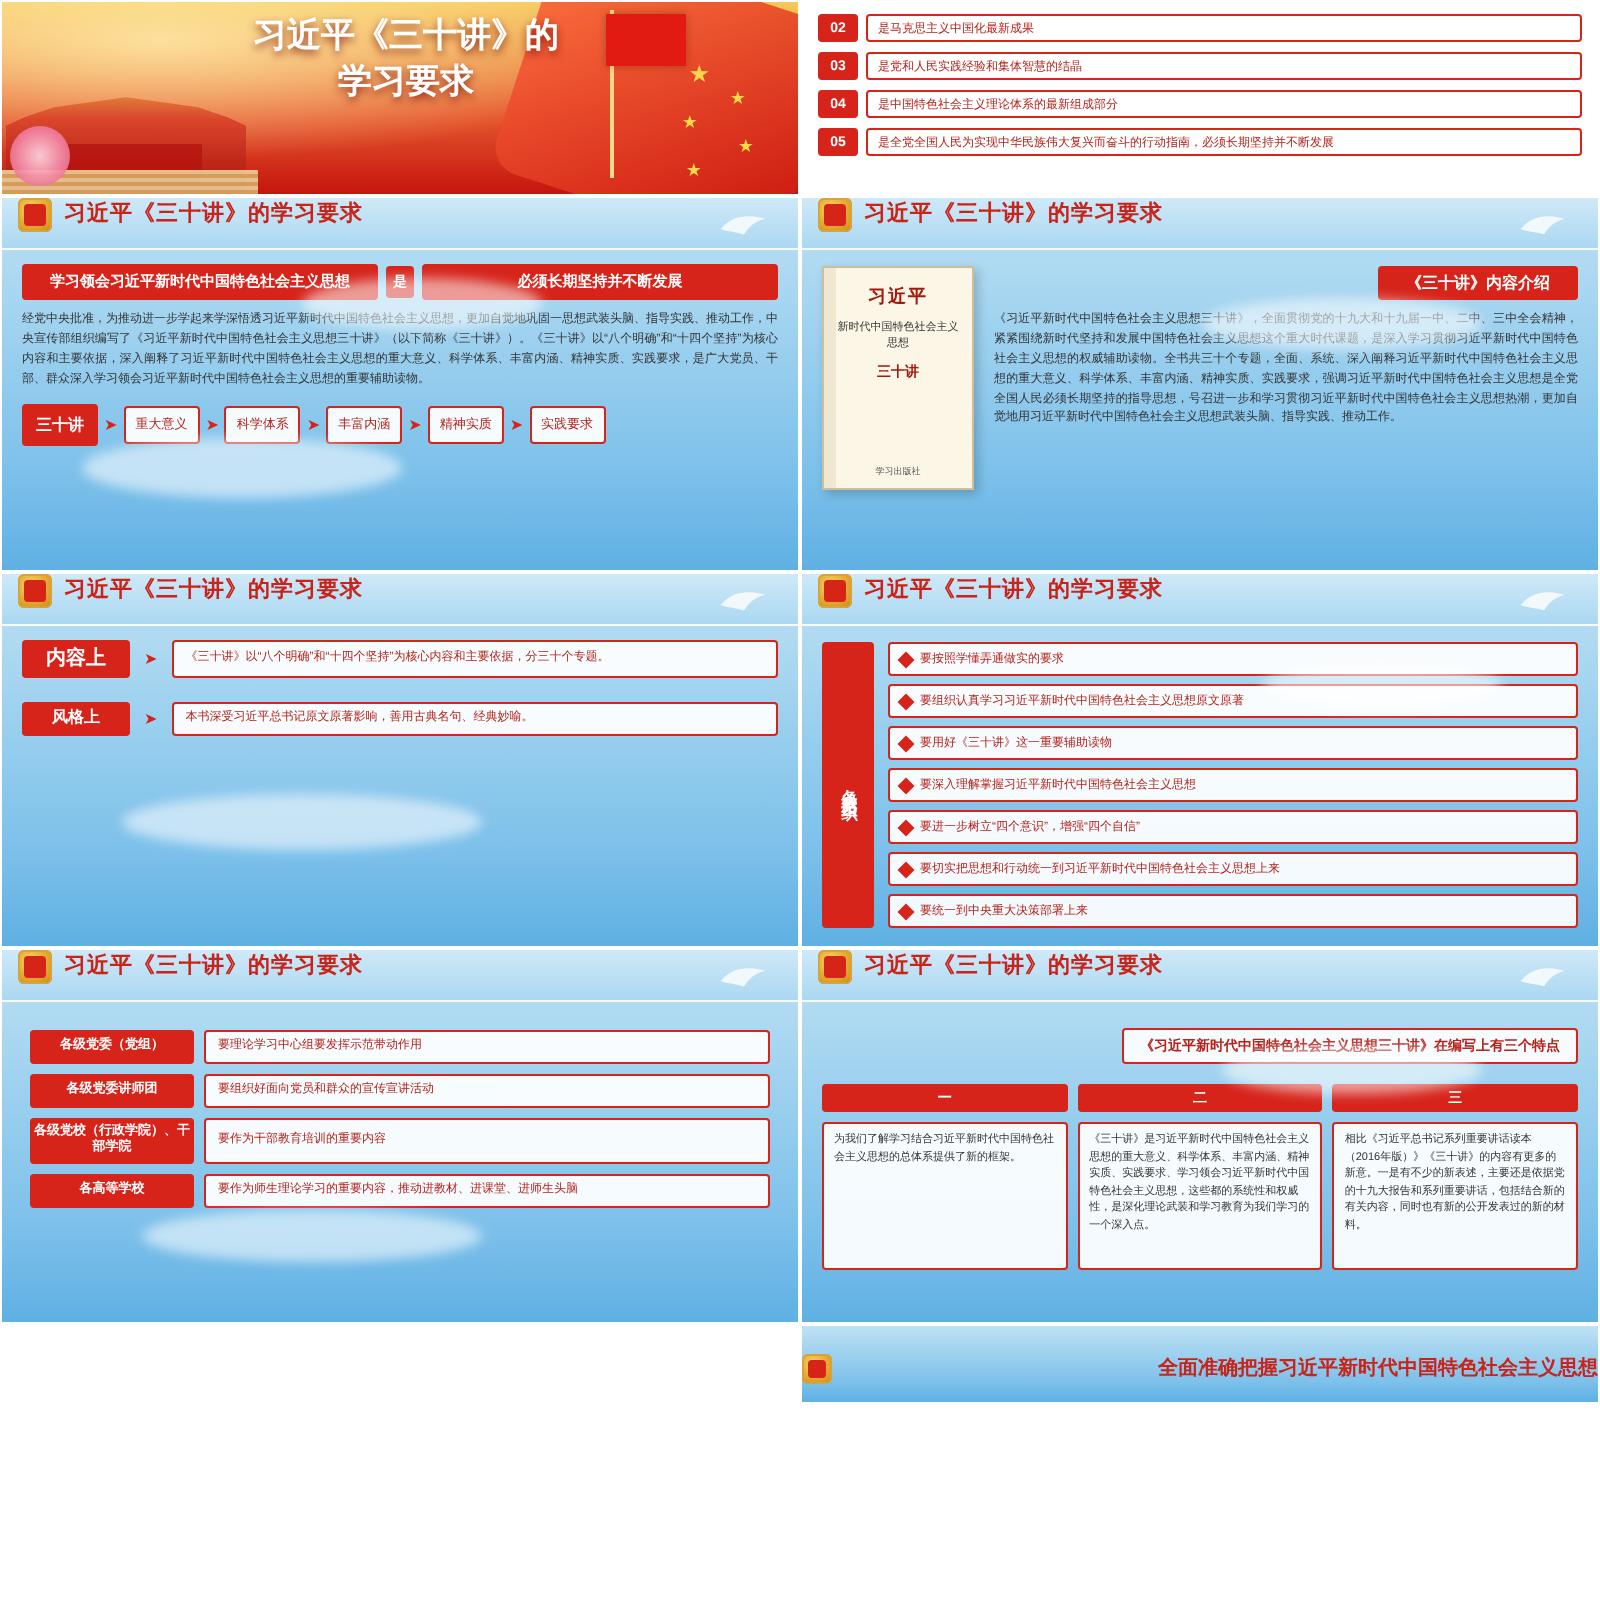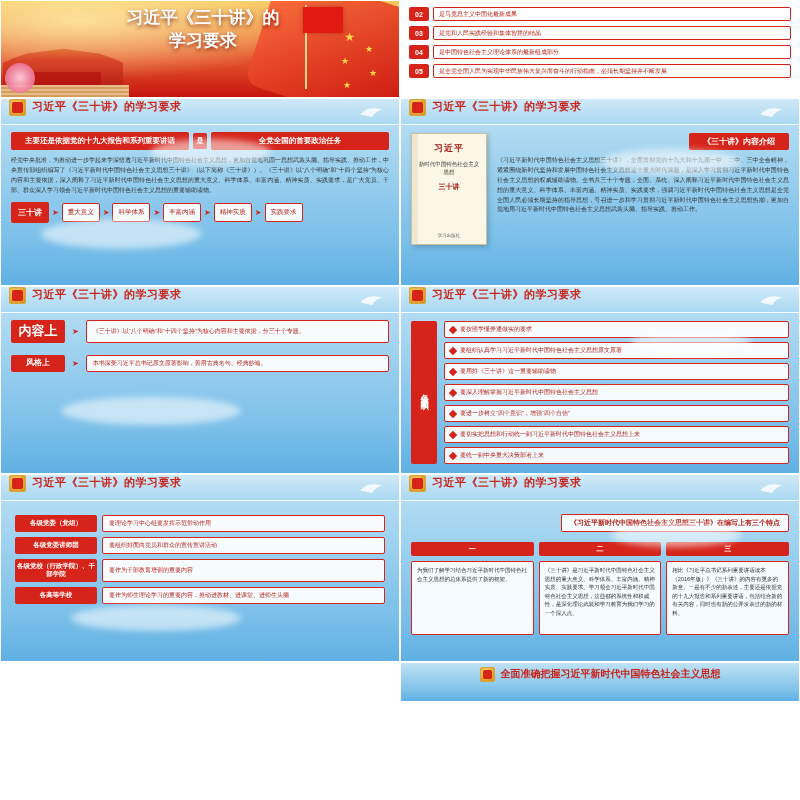--- a/index.html
+++ b/index.html
@@ -175,22 +175,22 @@
     border:1px solid #d6241b; background:rgba(255,255,255,.92);
     border-radius:2px; padding:3px 5px; font-size:6px; color:#b5231b; min-height:15px;
   }
   .bdot { width:6px; height:6px; background:#d6241b; flex:none; transform:rotate(45deg); }
 
   .center { text-align:right; }
   .pad { padding:7px 10px 8px 10px; }
   .sub-note { font-size:6px; color:#333; line-height:1.65; text-align:justify; }
 
   .partial-hdr {
-    height:40px; display:flex; align-items:flex-start; justify-content:center;
-    padding-top:4px; gap:6px;
+    height:40px; display:flex; align-items:flex-start; justify-content:space-between;
+    padding-top:14px; gap:6px;
   }
 </style>
 </head>
 <body>
 
 <div class="grid">
 
   <div class="slide top banner">
     <div class="sky"></div>
     <div class="ribbon"></div>
@@ -236,23 +236,23 @@
     <div class="cloud" style="left:40px;top:120px;width:160px;height:30px;"></div>
     <div class="hdr">
       <div class="hdr-emblem"></div>
       <div class="hdr-title">习近平《三十讲》的学习要求</div>
       <svg class="dove" viewBox="0 0 40 20">
         <path d="M2 14 C10 4, 22 2, 36 6 C28 8, 24 12, 20 18 C14 16, 8 16, 2 14 Z" fill="#ffffff" opacity="0.9"></path>
       </svg>
     </div>
     <div class="pad">
       <div style="display:flex;align-items:center;gap:4px;">
-        <div class="redbar" style="flex:1;font-size:7.5px;padding:4px 6px;">主要还是依据党的十九大报告和系列重要讲话</div>
+        <div class="redbar" style="flex:1;font-size:7.5px;padding:4px 6px;">学习领会习近平新时代中国特色社会主义思想</div>
         <div class="redbar" style="width:14px;height:16px;font-size:7px;">是</div>
-        <div class="redbar" style="flex:1;font-size:7.5px;padding:4px 6px;">全党全国的首要政治任务</div>
+        <div class="redbar" style="flex:1;font-size:7.5px;padding:4px 6px;">必须长期坚持并不断发展</div>
       </div>
       <div class="sub-note" style="margin-top:6px;">经党中央批准，为推动进一步学起来学深悟透习近平新时代中国特色社会主义思想，更加自觉地巩固一思想武装头脑、指导实践、推动工作，中央宣传部组织编写了《习近平新时代中国特色社会主义思想三十讲》（以下简称《三十讲》）。《三十讲》以“八个明确”和“十四个坚持”为核心内容和主要依据，深入阐释了习近平新时代中国特色社会主义思想的重大意义、科学体系、丰富内涵、精神实质、实践要求，是广大党员、干部、群众深入学习领会习近平新时代中国特色社会主义思想的重要辅助读物。</div>
       <div class="flow">
         <div class="flow-key">三十讲</div>
         <div class="arrow">➤</div>
         <div class="flow-item">重大意义</div>
         <div class="arrow">➤</div>
         <div class="flow-item">科学体系</div>
         <div class="arrow">➤</div>
         <div class="flow-item">丰富内涵</div>
@@ -293,21 +293,21 @@
     <div class="cloud" style="left:60px;top:110px;width:180px;height:28px;"></div>
     <div class="hdr">
       <div class="hdr-emblem"></div>
       <div class="hdr-title">习近平《三十讲》的学习要求</div>
       <svg class="dove" viewBox="0 0 40 20">
         <path d="M2 14 C10 4, 22 2, 36 6 C28 8, 24 12, 20 18 C14 16, 8 16, 2 14 Z" fill="#ffffff" opacity="0.9"></path>
       </svg>
     </div>
     <div class="pad">
       <div class="lrow" style="margin-bottom:12px;">
-        <div class="lab" style="width:54px;font-size:13px;">内容上</div>
+        <div class="lab" style="width:54px;font-size:10px;">内容上</div>
         <div class="arrow" style="align-self:center;margin:0 2px;">➤</div>
         <div class="val">《三十讲》以“八个明确”和“十四个坚持”为核心内容和主要依据，分三十个专题。</div>
       </div>
       <div class="lrow">
         <div class="lab" style="width:54px;font-size:8px;">风格上</div>
         <div class="arrow" style="align-self:center;margin:0 2px;">➤</div>
         <div class="val">本书深受习近平总书记原文原著影响，善用古典名句、经典妙喻。</div>
       </div>
     </div>
   </div>

